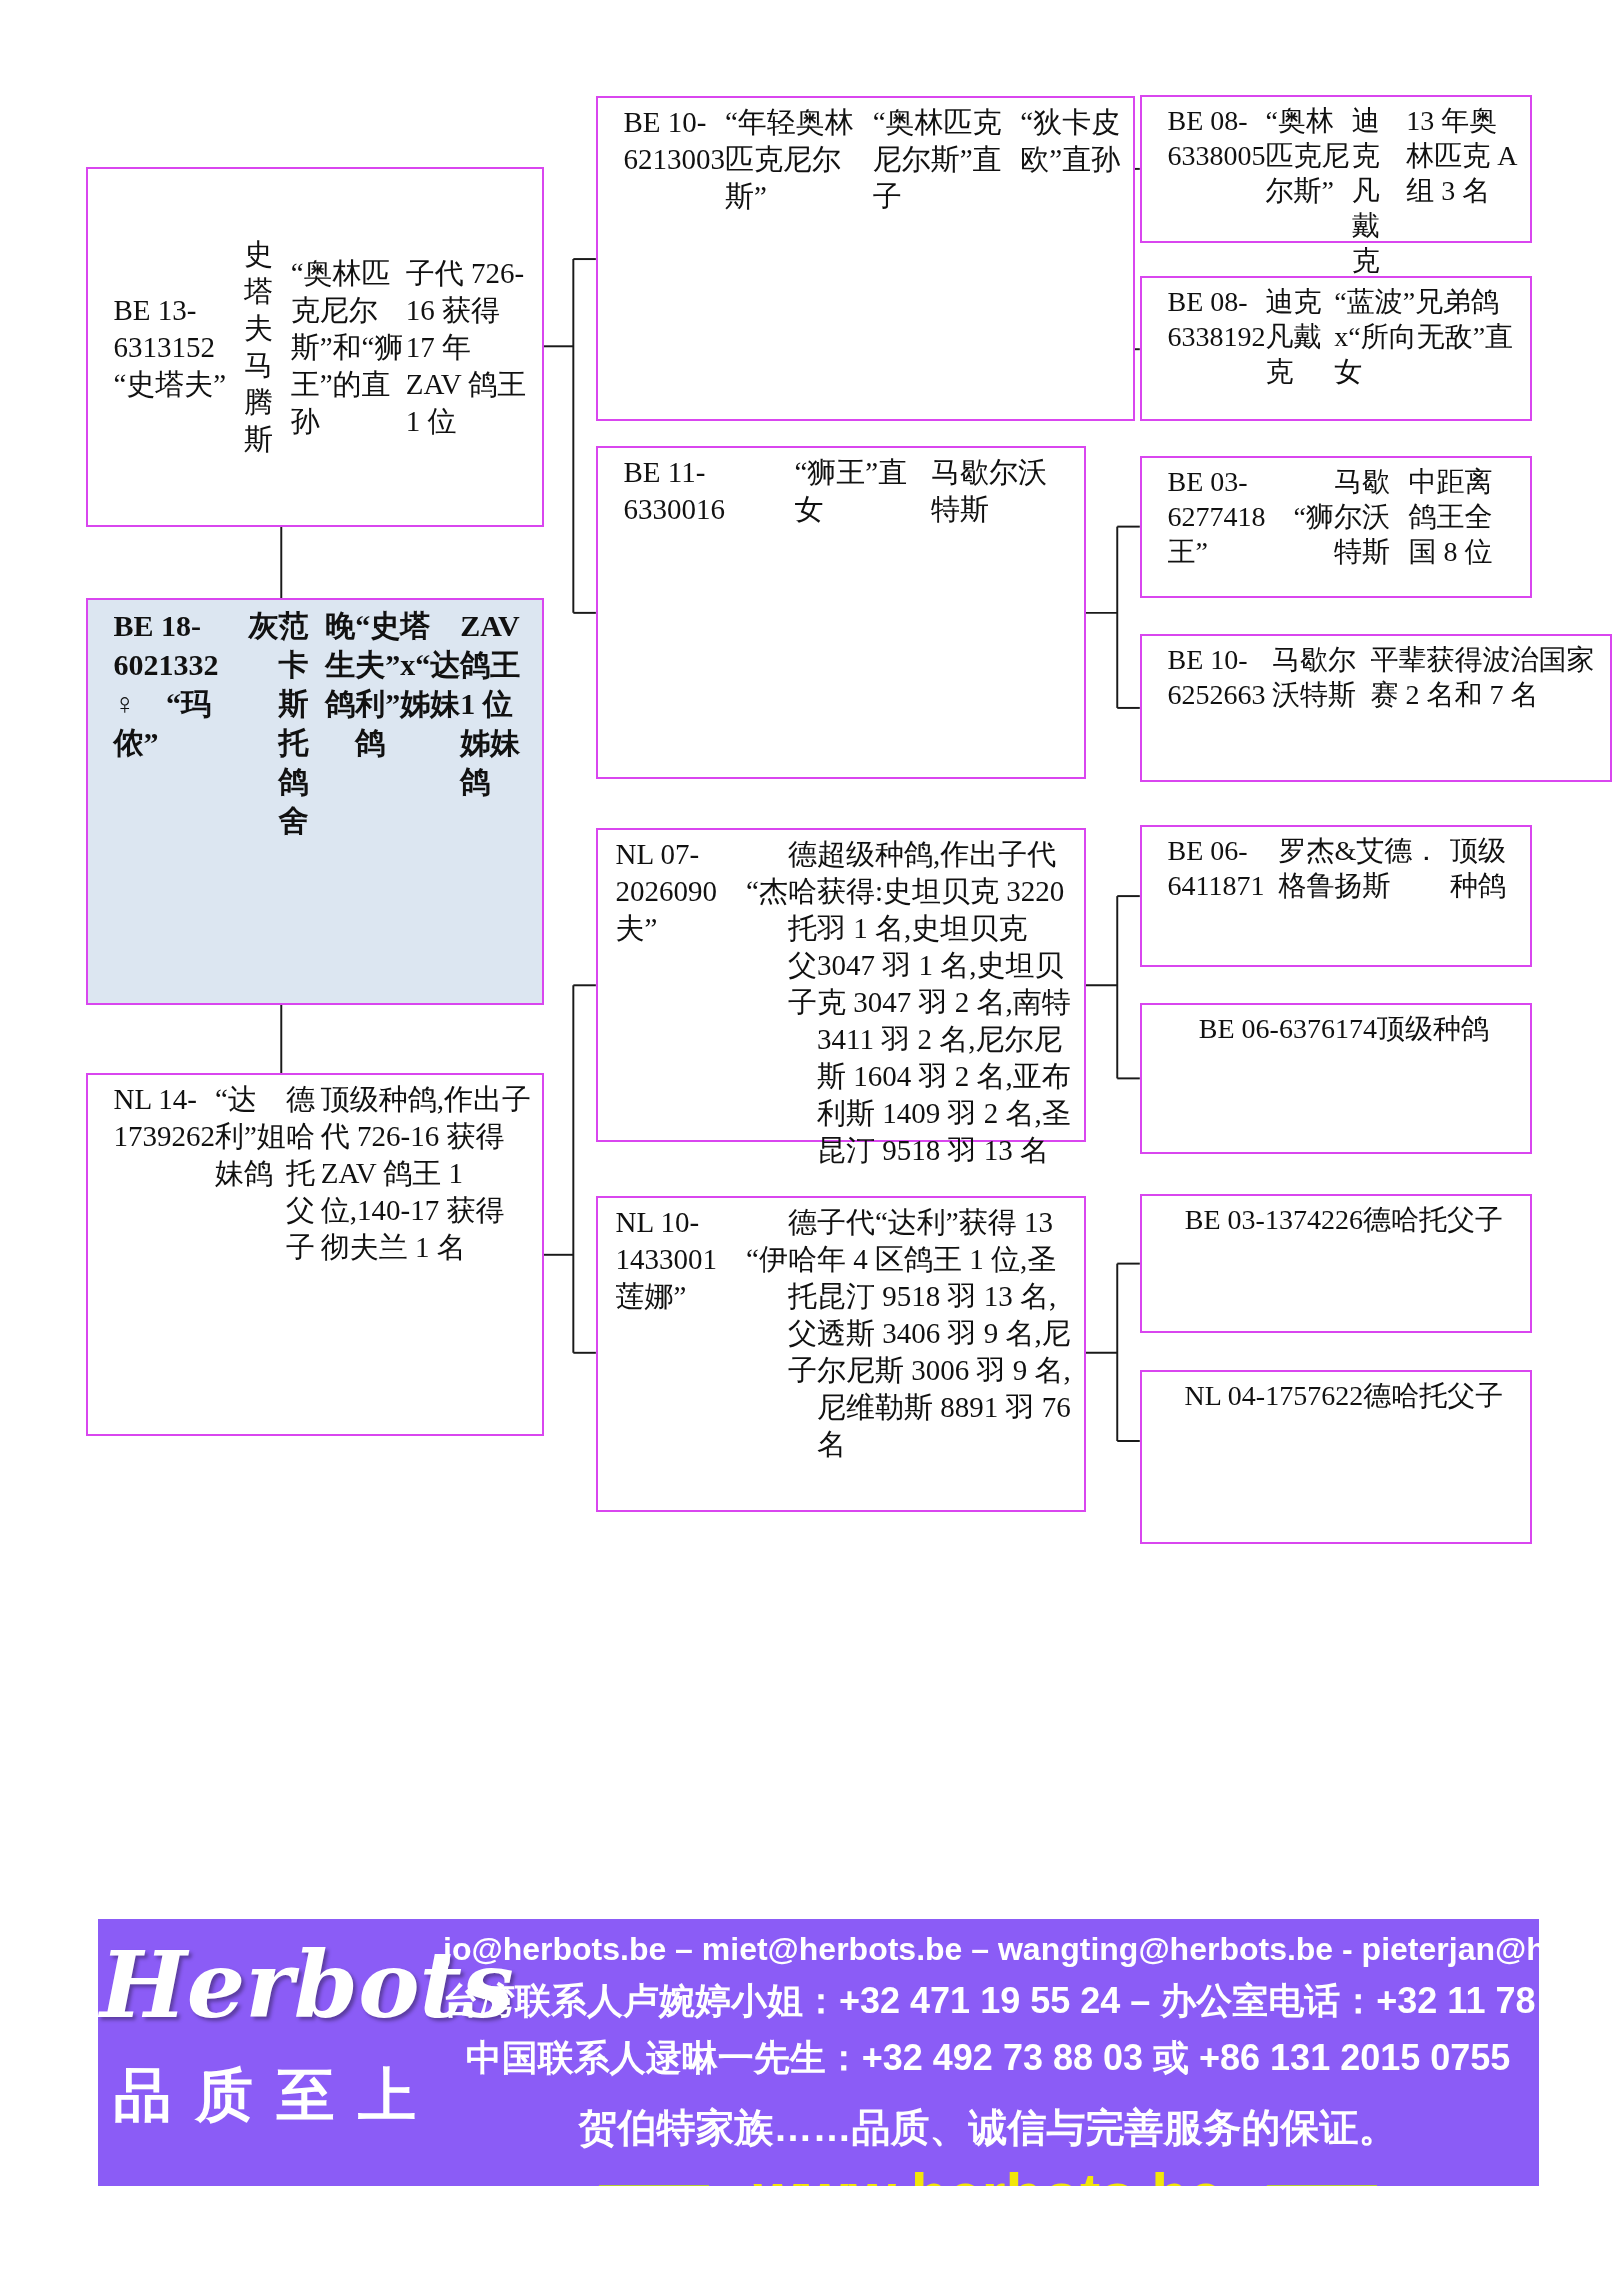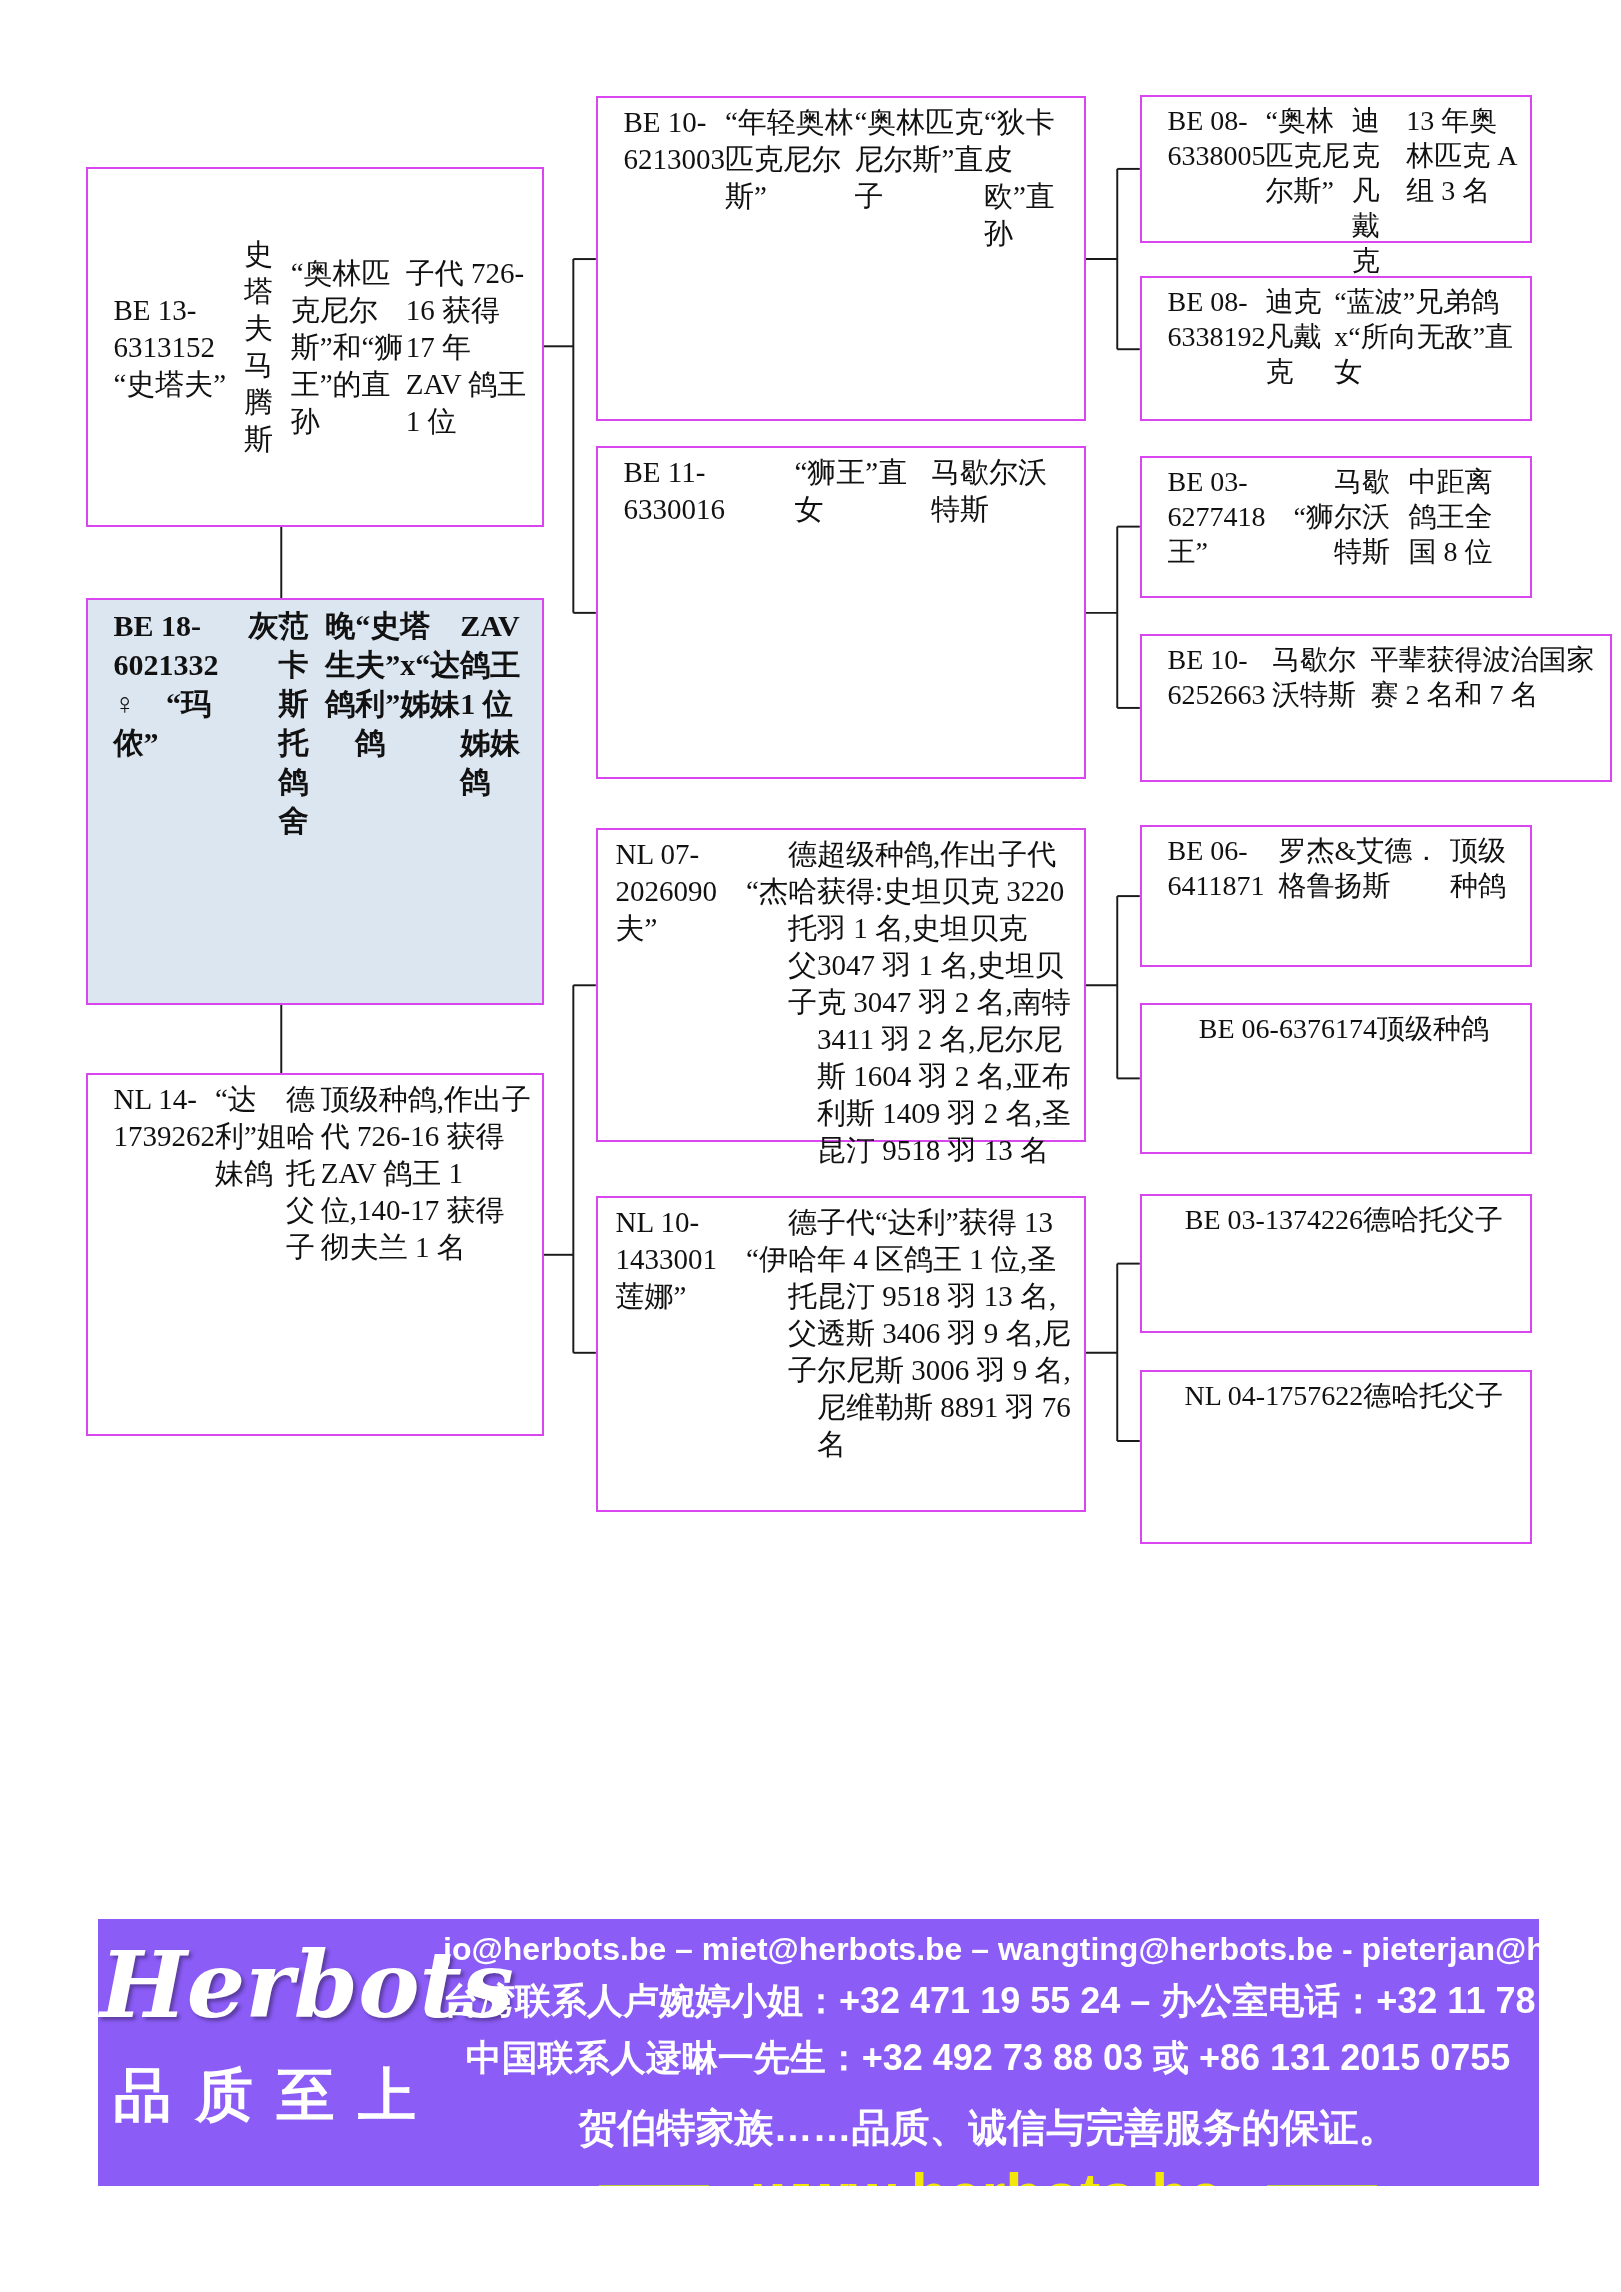--- a/index.html
+++ b/index.html
@@ -107,21 +107,21 @@
     <div class="line">ZAV 鸽王 1 位姊妹鸽</div>
   </div>
 
   <div class="pbox col1" style="left:86px;top:1073px;width:458px;height:363px;">
     <div class="line">NL 14-1739262</div>
     <div class="line">“达利”姐妹鸽</div>
     <div class="line">德哈托父子</div>
     <div class="line">顶级种鸽,作出子代 726-16 获得 ZAV 鸽王 1 位,140-17 获得彻夫兰 1 名</div>
   </div>
 
-  <div class="pbox col2" style="left:596px;top:96px;width:490px;height:325px;">
+  <div class="pbox col2" style="left:596px;top:96px;width:539px;height:325px;">
     <div class="line">BE 10-6213003</div>
     <div class="line">“年轻奥林匹克尼尔斯”</div>
     <div class="line">“奥林匹克尼尔斯”直子</div>
     <div class="line">“狄卡皮欧”直孙</div>
   </div>
 
   <div class="pbox col2" style="left:596px;top:446px;width:490px;height:333px;gap:20px;">
     <div class="line">BE 11-6330016</div>
     <div class="line">“狮王”直女</div>
     <div class="line">马歇尔沃特斯</div>

